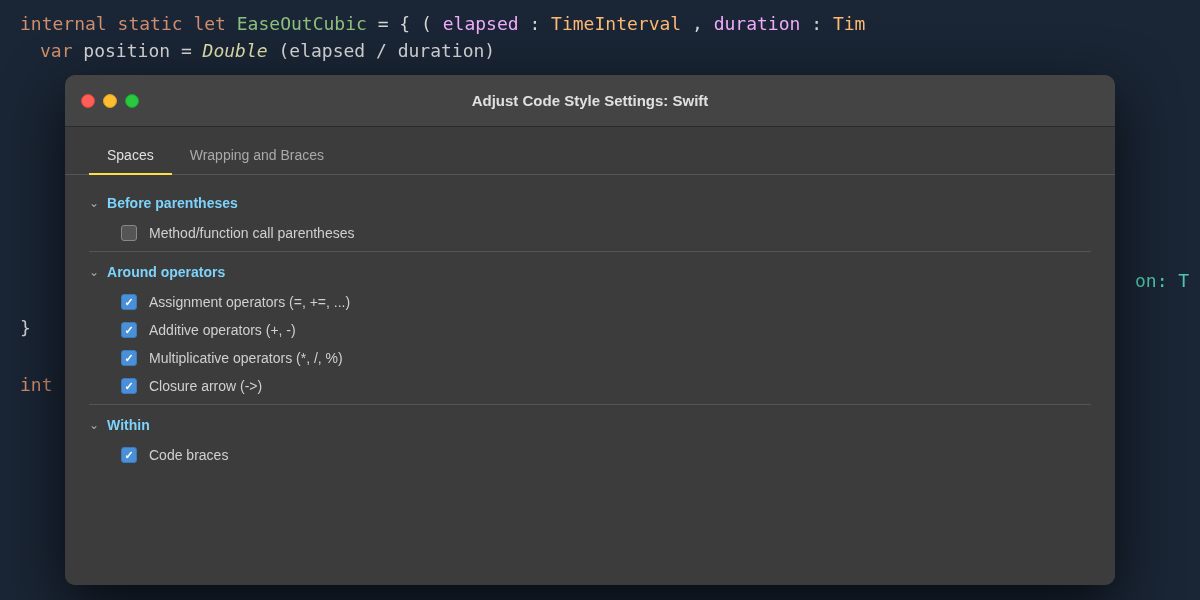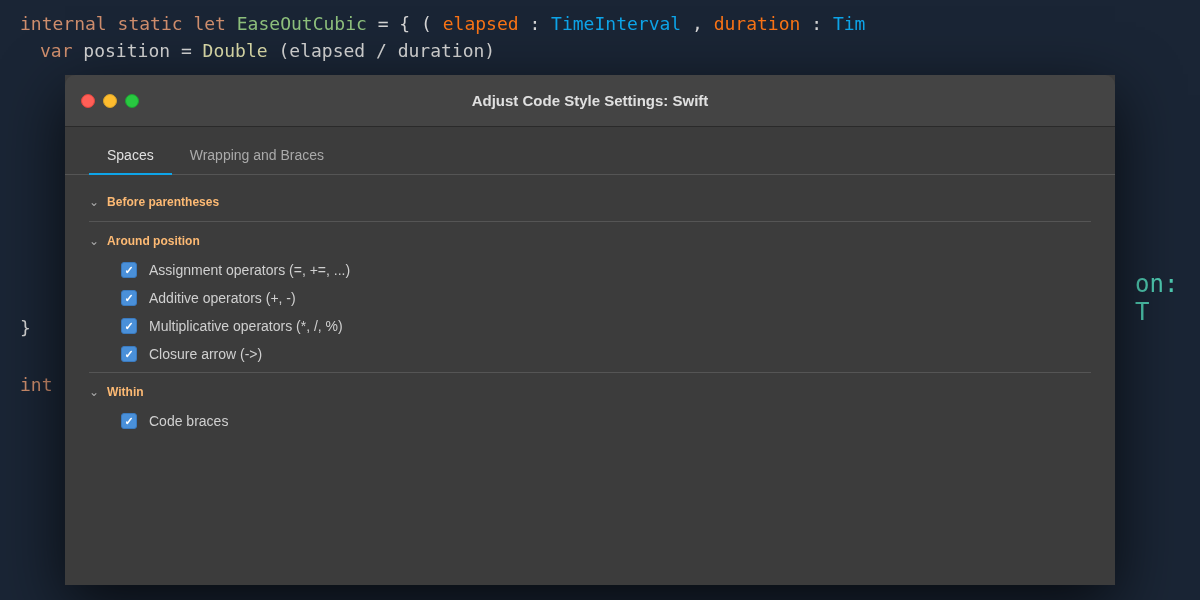--- a/index.html
+++ b/index.html
@@ -30,35 +30,35 @@
     .code-line {
       display: block;
       white-space: nowrap;
     }
 
     .kw-internal { color: #cf8e6d; }
     .kw-static { color: #cf8e6d; }
     .kw-let { color: #cf8e6d; margin-top: 40px; }
     .var-name { color: #8ec07c; margin-top: 40px; }
     .punct { color: #d4d4d4; }
-    .param-name { color: #f97316; }
-    .type-name { color: #0ea5e9; }
+    .param-name { color: #f0abfc; }
+    .type-name { color: #fdba74; }
     .code-default { color: #d4d4d4; }
     .kw-var { color: #cf8e6d; }
-    .func-name { color: #dcdcaa; }
+    .func-name { color: #dcdcaa; font-style: italic; }
 
     
     .dialog {
       position: absolute;
       top: 75px;
       left: 65px;
       width: 1050px;
       height: 510px;
       background: #3c3c3c;
-      border-radius: 0;
+      border-radius: 10px;
       box-shadow: 0 20px 60px rgba(0,0,0,0.7);
       display: flex;
       flex-direction: column;
       overflow: hidden;
     }
 
     
     .title-bar {
       background: #444444;
       height: 52px;
@@ -111,21 +111,21 @@
       font-size: 14px;
       color: #aaa;
       cursor: pointer;
       border-bottom: 2px solid transparent;
       position: relative;
       bottom: -1px;
     }
 
     .tab.active {
       color: #e0e0e0;
-      border-bottom: 2px solid #0ea5e9;
+      border-bottom: 2px solid #fde047;
     }
 
     
     .content {
       flex: 1;
       overflow-y: auto;
       padding: 12px 0;
       background: #3c3c3c;
     }
 
@@ -138,23 +138,23 @@
       cursor: pointer;
     }
 
     .chevron {
       color: #aaa;
       font-size: 12px;
       display: inline-block;
     }
 
     .section-title {
-      font-size: 12px;
+      font-size: 14px;
       font-weight: 700;
-      color: #fdba74;
+      color: #7dd3fc;
     }
 
     
     .setting-row {
       display: flex;
       align-items: center;
       padding: 6px 24px 6px 56px;
       gap: 12px;
     }
 
@@ -230,21 +230,21 @@
     <span class="code-default">(elapsed / duration)</span>
   </span>
   <span class="code-line" style="padding-top:80px; display:block; padding-top:250px;">
     <span class="code-default">}</span>
   </span>
   <span class="code-line" style="margin-top: 30px;">
     <span style="color:#cf8e6d;">int</span>
   </span>
 </div>
 
-<div style="position:absolute; right:0; top:0; width:65px; height:600px; background:#1a2535; font-family:'SF Mono','Menlo',monospace; font-size:24px; padding-top:270px; color:#4ec9b0;">
+<div style="position:absolute; right:0; top:0; width:65px; height:600px; background:#1a2535; font-family:'SF Mono','Menlo',monospace; font-size:18px; padding-top:270px; color:#4ec9b0;">
   <span>on: T</span>
 </div>
 
 <div class="dialog">
 
   <div class="title-bar">
     <div class="window-controls">
       <span class="win-btn win-close"></span>
       <span class="win-btn win-minimize"></span>
       <span class="win-btn win-maximize"></span>
@@ -256,26 +256,30 @@
     <div class="tab active">Spaces</div>
     <div class="tab">Wrapping and Braces</div>
   </div>
 
   <div class="content">
 
     <div class="section-header">
       <span class="chevron">⌄</span>
       <span class="section-title">Before parentheses</span>
     </div>
+    <div class="setting-row">
+      <div class="checkbox unchecked"></div>
+      <span class="setting-label">Method/function call parentheses</span>
+    </div>
 
     <div class="separator"></div>
 
     <div class="section-header">
       <span class="chevron">⌄</span>
-      <span class="section-title">Around position</span>
+      <span class="section-title">Around operators</span>
     </div>
     <div class="setting-row">
       <div class="checkbox checked"></div>
       <span class="setting-label">Assignment operators (=, +=, ...)</span>
     </div>
     <div class="setting-row">
       <div class="checkbox checked"></div>
       <span class="setting-label">Additive operators (+, -)</span>
     </div>
     <div class="setting-row">

